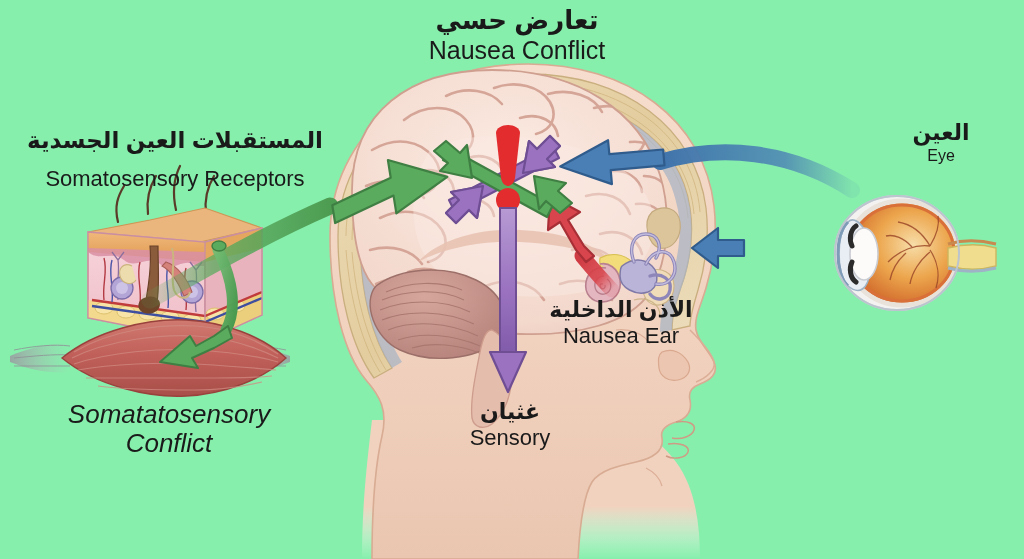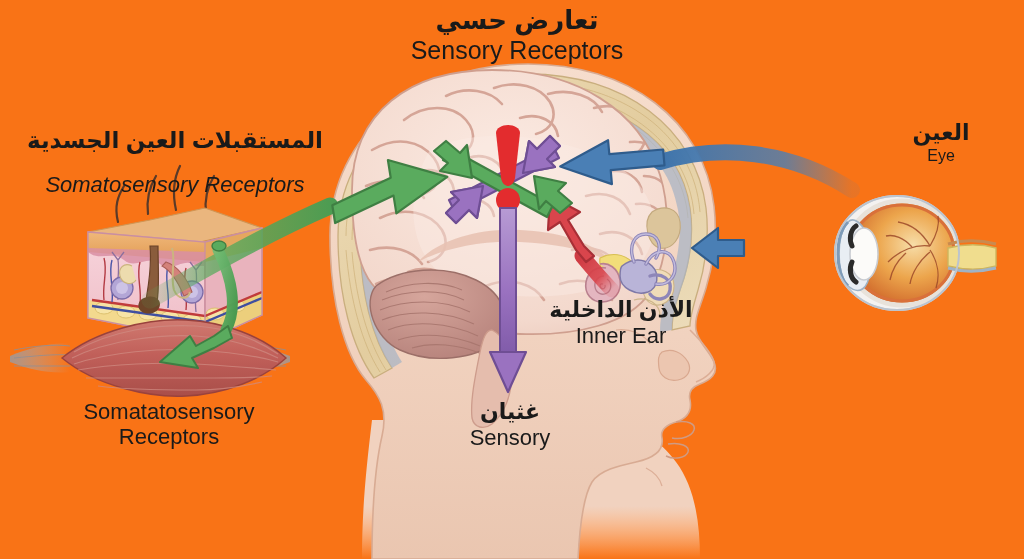--- a/index.html
+++ b/index.html
@@ -1,34 +1,34 @@
 <!DOCTYPE html>
 <html><head>
 <meta charset="utf-8">
 <style>
   html,body{margin:0;padding:0;background:#fffefb;}
   body{width:1024px;height:559px;overflow:hidden;
        font-family:"Liberation Sans","DejaVu Sans",sans-serif;}
-  #stage{position:relative;width:1024px;height:559px;background:#f97316;}
+  #stage{position:relative;width:1024px;height:559px;background:#86efac;}
   svg.layer{position:absolute;left:0;top:0;width:1024px;height:559px;}
 
   .lbl{position:absolute;text-align:center;color:#1a1a1a;line-height:1.12;}
   .ar{font-weight:bold;letter-spacing:0;direction:rtl;}
   .en{font-weight:normal;}
 
   #t-sensory{left:352px;top:6px;width:330px;}
   #t-sensory .ar{font-size:26px;}
   #t-sensory .en{font-size:25px;margin-top:1px;}
 
   #t-soma{left:10px;top:128px;width:330px;}
   #t-soma .ar{font-size:23px;}
-  #t-soma .en{font-size:22px;margin-top:19px;font-style:italic;}
+  #t-soma .en{font-size:22px;margin-top:13px;}
 
   #t-soma2{left:55px;top:400px;width:228px;}
-  #t-soma2 .en{font-size:22px;}
+  #t-soma2 .en{font-size:26px;font-style:italic;}
 
   #t-ear{left:506px;top:298px;width:230px;}
   #t-ear .ar{font-size:22px;}
   #t-ear .en{font-size:22px;margin-top:1px;}
 
   #t-eye{left:877px;top:121px;width:128px;}
   #t-eye .ar{font-size:22px;}
   #t-eye .en{font-size:16px;margin-top:1px;}
 
   #t-nausea{left:442px;top:400px;width:136px;}
@@ -484,36 +484,36 @@
     </g>
 
     <g>
       <rect x="500" y="208" width="16" height="150" fill="url(#gPurpleDown)" stroke="#6f4e94" stroke-width="2"></rect>
       <path d="M490,352 L526,352 L508,392 Z" fill="#9a72c0" stroke="#6f4e94" stroke-width="2.2" stroke-linejoin="round"></path>
     </g>
   </svg>
 
   <div class="lbl" id="t-sensory">
     <div class="ar">تعارض حسي</div>
-    <div class="en">Sensory Receptors</div>
+    <div class="en">Nausea Conflict</div>
   </div>
 
   <div class="lbl" id="t-soma">
     <div class="ar">المستقبلات العين الجسدية</div>
     <div class="en">Somatosensory Receptors</div>
   </div>
 
   <div class="lbl" id="t-soma2">
     <div class="en">Somatatosensory</div>
-    <div class="en">Receptors</div>
+    <div class="en">Conflict</div>
   </div>
 
   <div class="lbl" id="t-ear">
     <div class="ar">الأذن الداخلية</div>
-    <div class="en">Inner Ear</div>
+    <div class="en">Nausea Ear</div>
   </div>
 
   <div class="lbl" id="t-eye">
     <div class="ar">العين</div>
     <div class="en">Eye</div>
   </div>
 
   <div class="lbl" id="t-nausea">
     <div class="ar">غثيان</div>
     <div class="en">Sensory</div>

